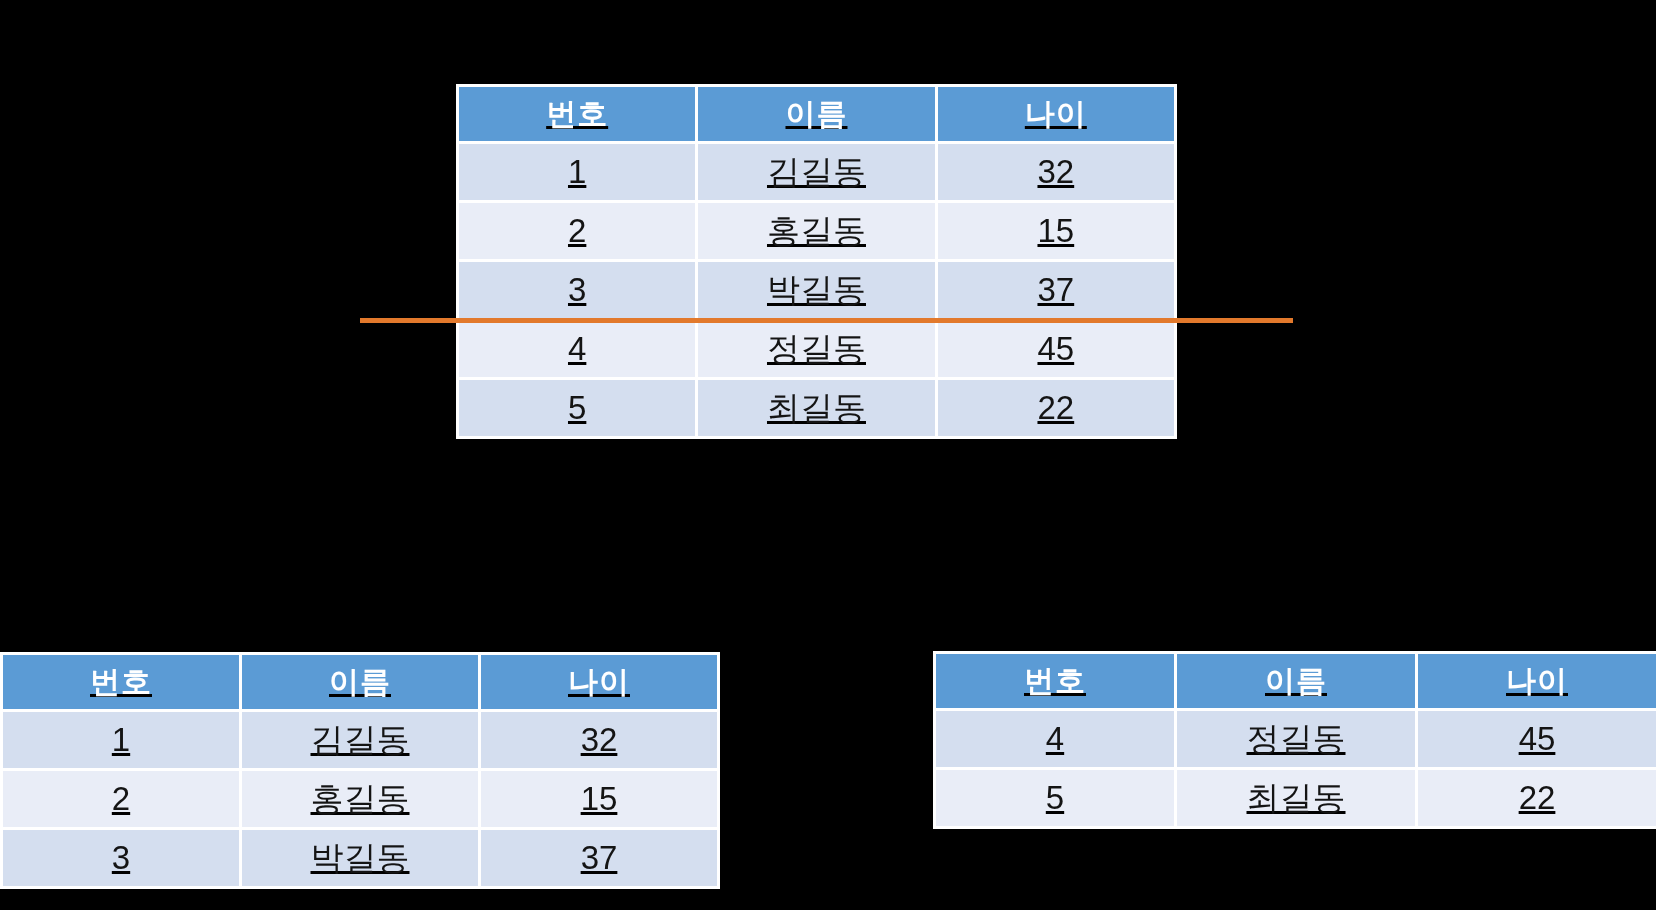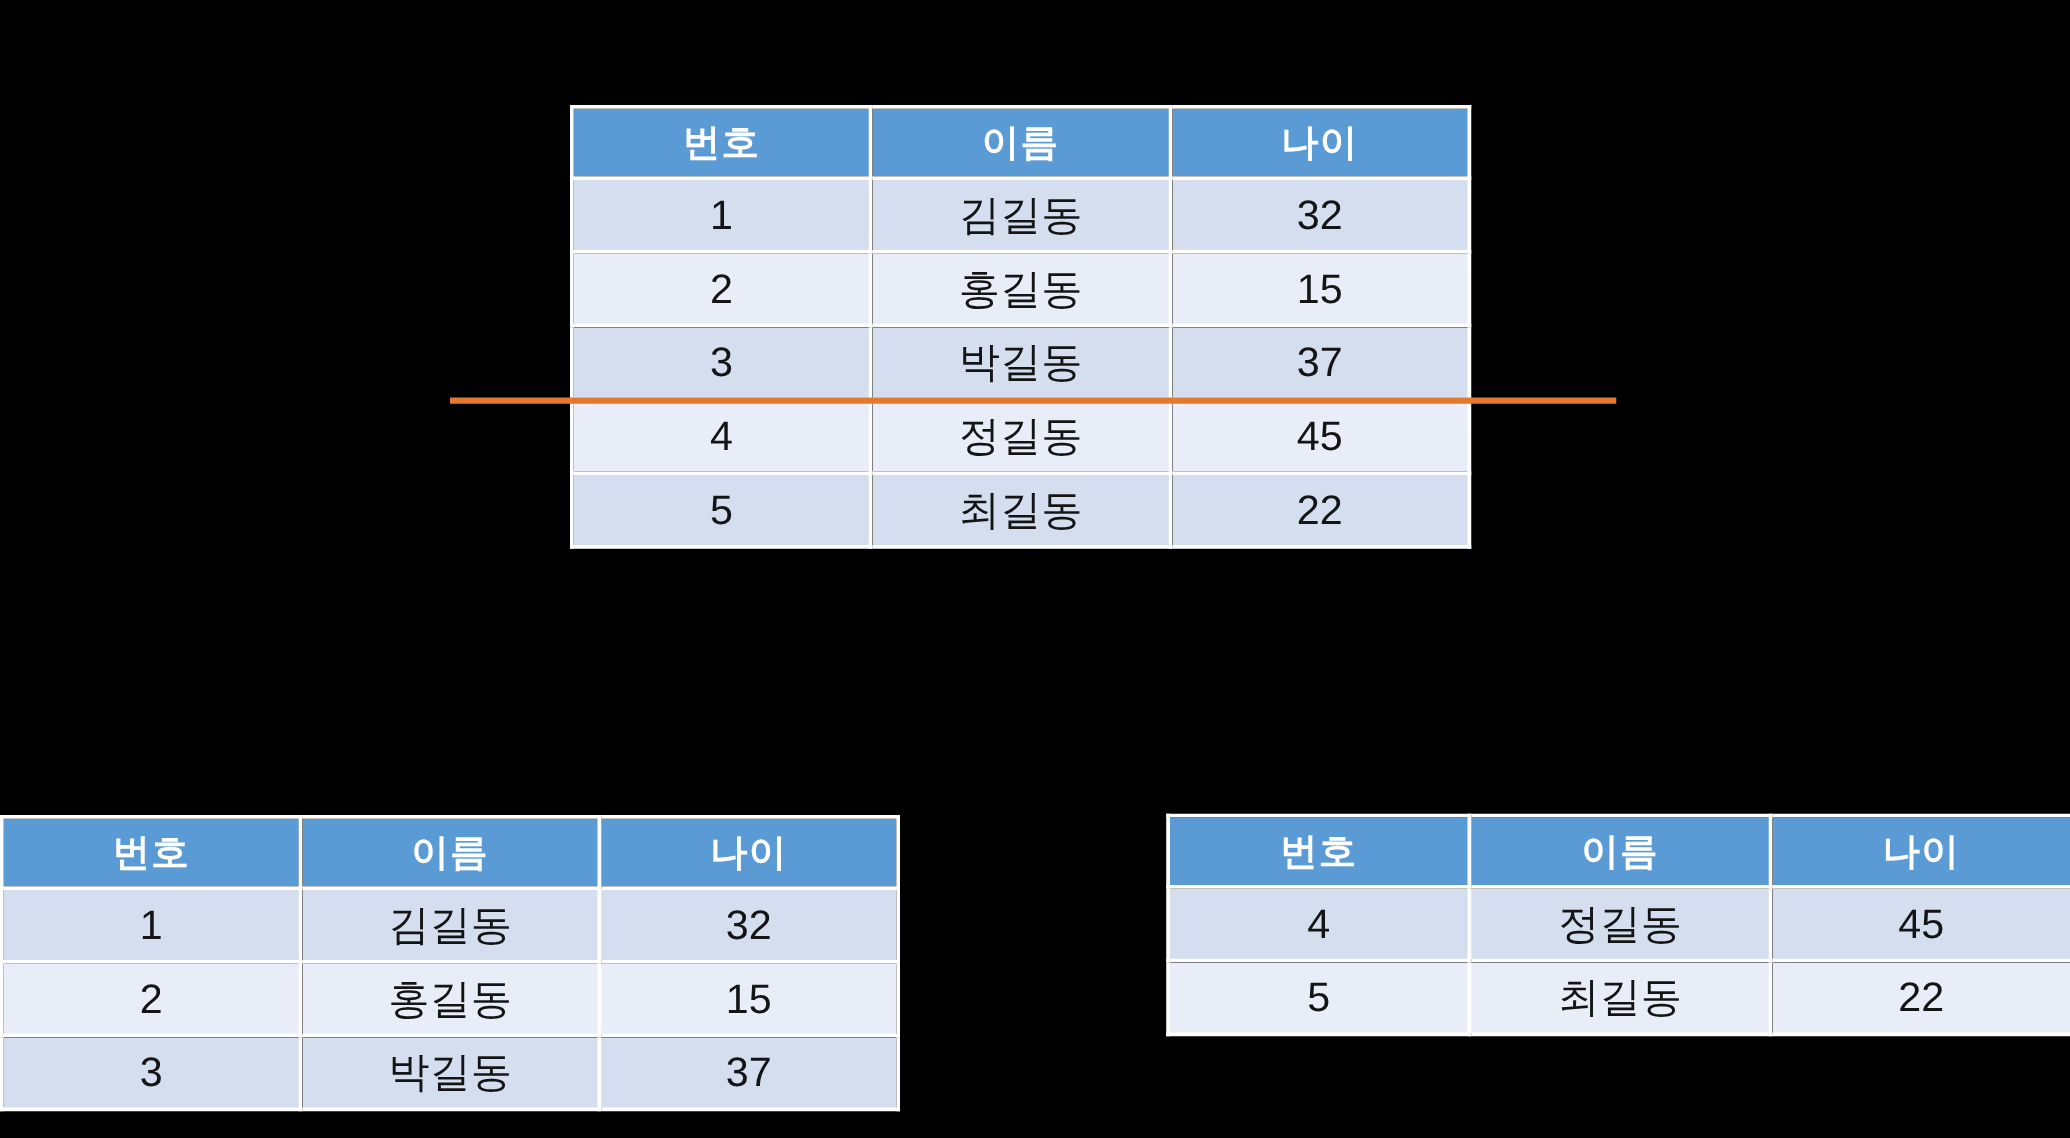--- a/index.html
+++ b/index.html
@@ -14,20 +14,21 @@
     overflow: hidden;
     font-family: "Liberation Sans", "DejaVu Sans", sans-serif;
   }
   .tbl-wrap {
     position: absolute;
   }
   table.data-table {
     width: 100%;
     border-collapse: collapse;
     table-layout: fixed;
+    text-decoration: underline;
   }
   table.data-table th,
   table.data-table td {
     border: 3px solid var(--border, #FFFFFF);
     text-align: center;
     vertical-align: middle;
     padding: 0;
     overflow: hidden;
   }
   table.data-table th {

